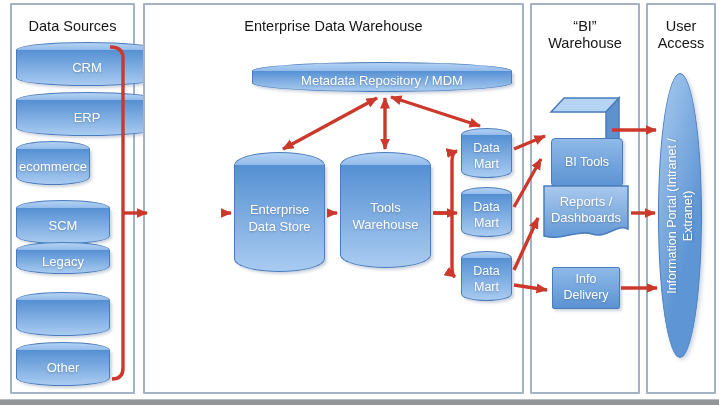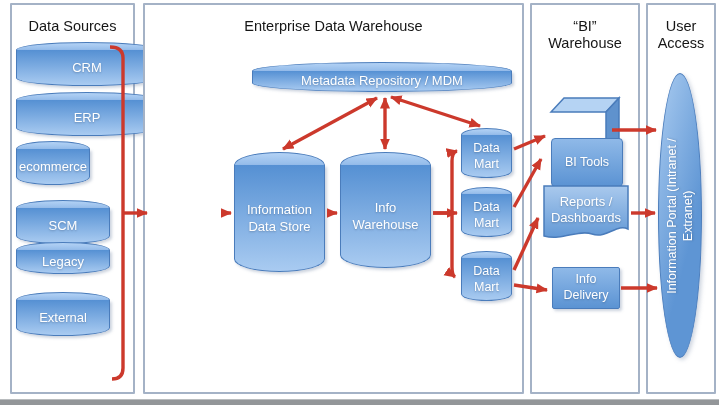--- a/index.html
+++ b/index.html
@@ -100,44 +100,48 @@
     <span class="lbl fs13">SCM</span>
   </div>
   <div class="cyl" style="left:16px; top:242px; width:94px; height:32px;">
     <div class="cap"></div>
       <div class="body"></div>
     <span class="lbl fs13">Legacy</span>
   </div>
   <div class="cyl" style="left:16px; top:292px; width:94px; height:44px;">
     <div class="cap"></div>
       <div class="body"></div>
-    <span class="lbl fs13">External</span>
+  </div>
+  <div class="cyl" style="left:16px; top:342px; width:94px; height:44px;">
+    <div class="cap"></div>
+      <div class="body"></div>
+    <span class="lbl fs13">Other</span>
   </div>
 
   <section class="panel" style="left:143px; width:381px;">
     <h2 class="panel-title">Enterprise Data Warehouse</h2>
   </section>
 
   <div class="cyl" style="left:252px; top:62px; width:260px; height:30px; --ry:9px;">
     <div class="cap"></div>
       <div class="body"></div>
     <span class="lbl fs13">Metadata Repository / MDM</span>
   </div>
 
 
   <div class="cyl" style="left:234px; top:152px; width:91px; height:120px; --ry:13px;">
     <div class="cap"></div>
       <div class="body"></div>
-    <span class="lbl fs13">Information Data Store</span>
+    <span class="lbl fs13">Enterprise Data Store</span>
   </div>
 
   <div class="cyl" style="left:340px; top:152px; width:91px; height:116px; --ry:13px;">
     <div class="cap"></div>
       <div class="body"></div>
-    <span class="lbl fs13">Info Warehouse</span>
+    <span class="lbl fs13">Tools Warehouse</span>
   </div>
 
   <div class="cyl" style="left:461px; top:128px; width:51px; height:50px; --ry:7px;">
     <div class="cap"></div>
       <div class="body"></div>
     <span class="lbl fs12">Data Mart</span>
   </div>
   <div class="cyl" style="left:461px; top:187px; width:51px; height:50px; --ry:7px;">
     <div class="cap"></div>
       <div class="body"></div>

